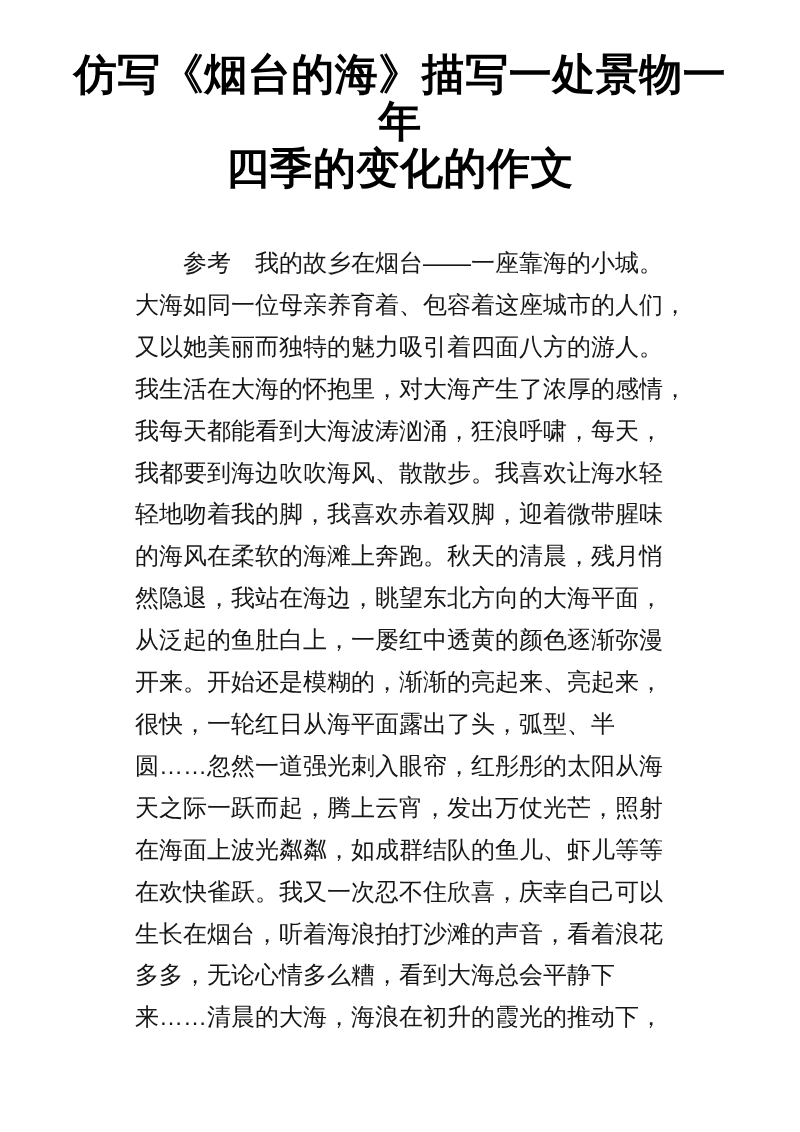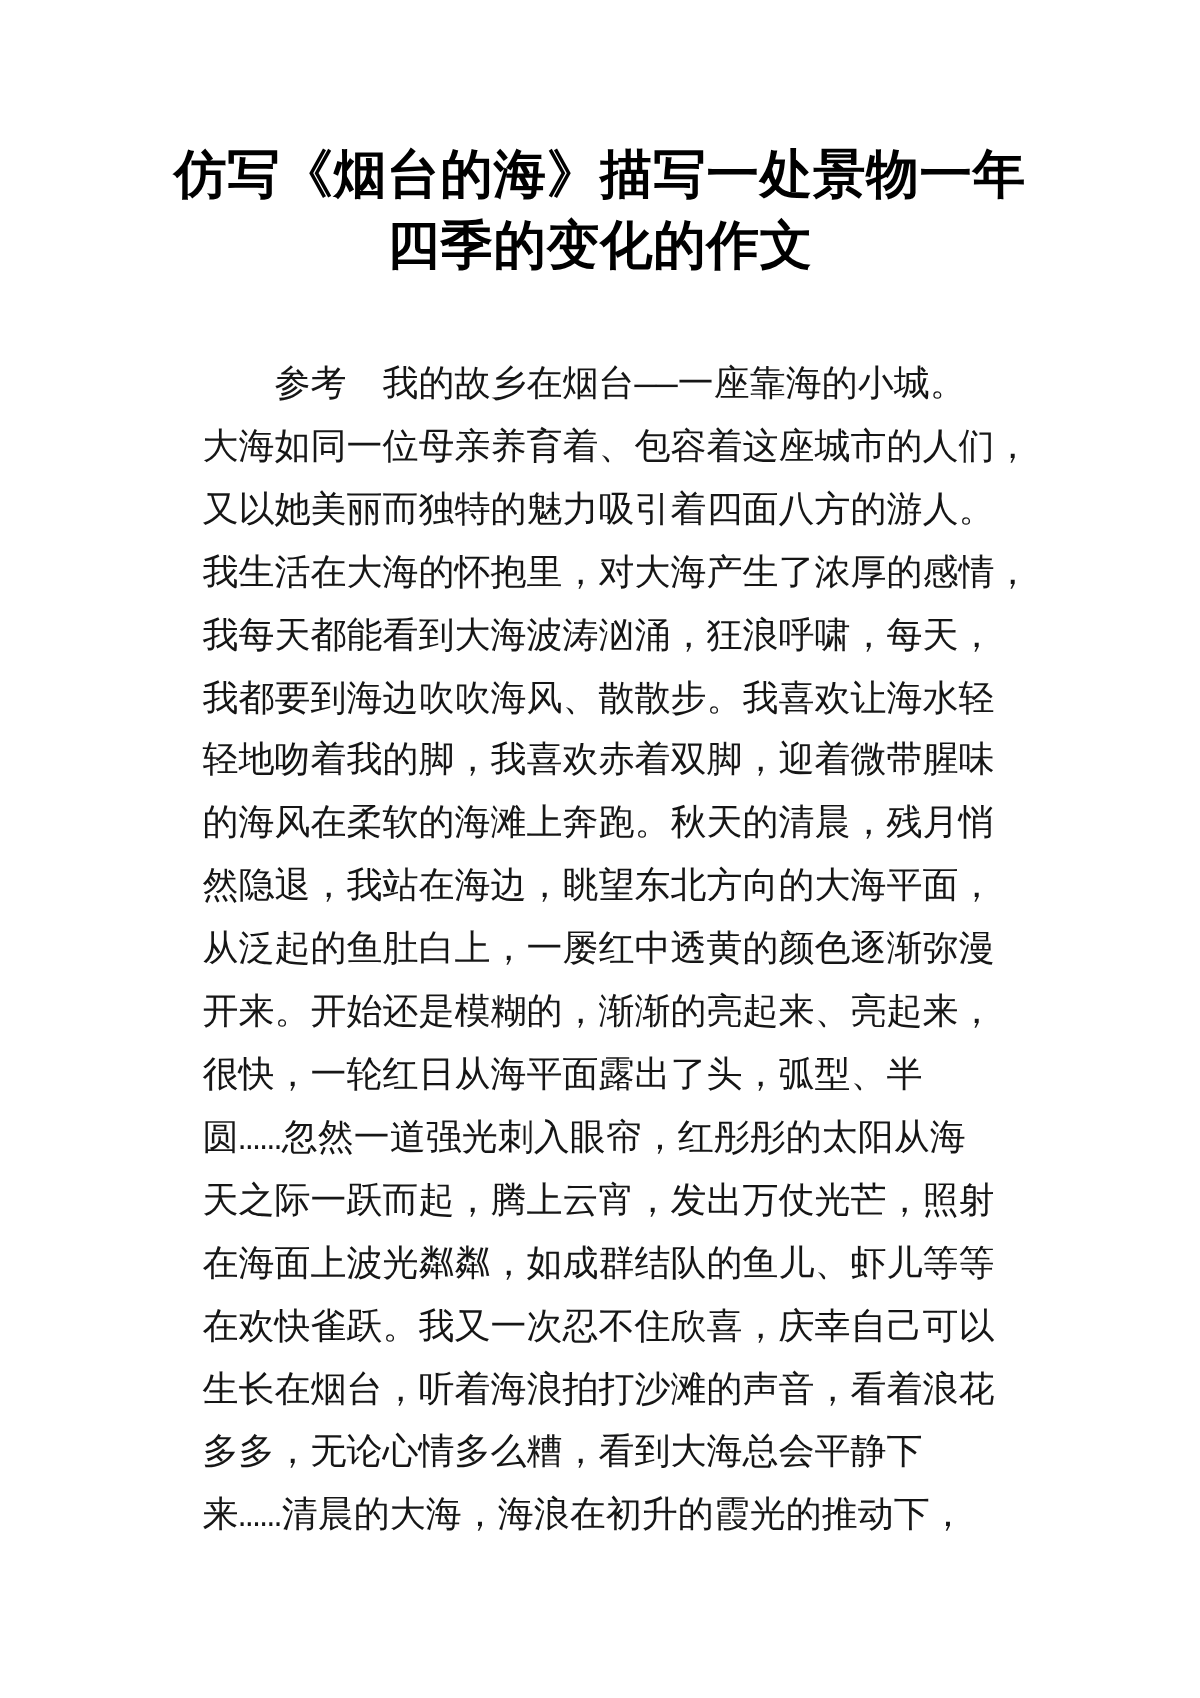--- a/index.html
+++ b/index.html
@@ -12,34 +12,34 @@
     background: #ffffff;
     overflow: hidden;
   }
   .page {
     position: relative;
     width: 800px;
     height: 1132px;
     background: #ffffff;
   }
   .doc-title {
-    margin: 93px 60px 0 60px;
+    margin: 51px 60px 0 60px;
     text-align: center;
     font-family: "Liberation Sans", "DejaVu Sans", sans-serif;
     font-weight: 700;
-    font-size: 35px;
+    font-size: 43px;
     line-height: 47px;
     letter-spacing: 0.5px;
     color: #000000;
     white-space: pre-line;
   }
   .doc-body {
     margin: 50px 0 0 135px;
     width: 580px;
-    font-family: Liberation Mono, monospace;
+    font-family: Liberation Sans, sans-serif;
     font-size: 24px;
     line-height: 41.9px;
     color: #161616;
     white-space: pre-line;
     text-align: left;
   }
 </style>
 </head>
 <body>
 

